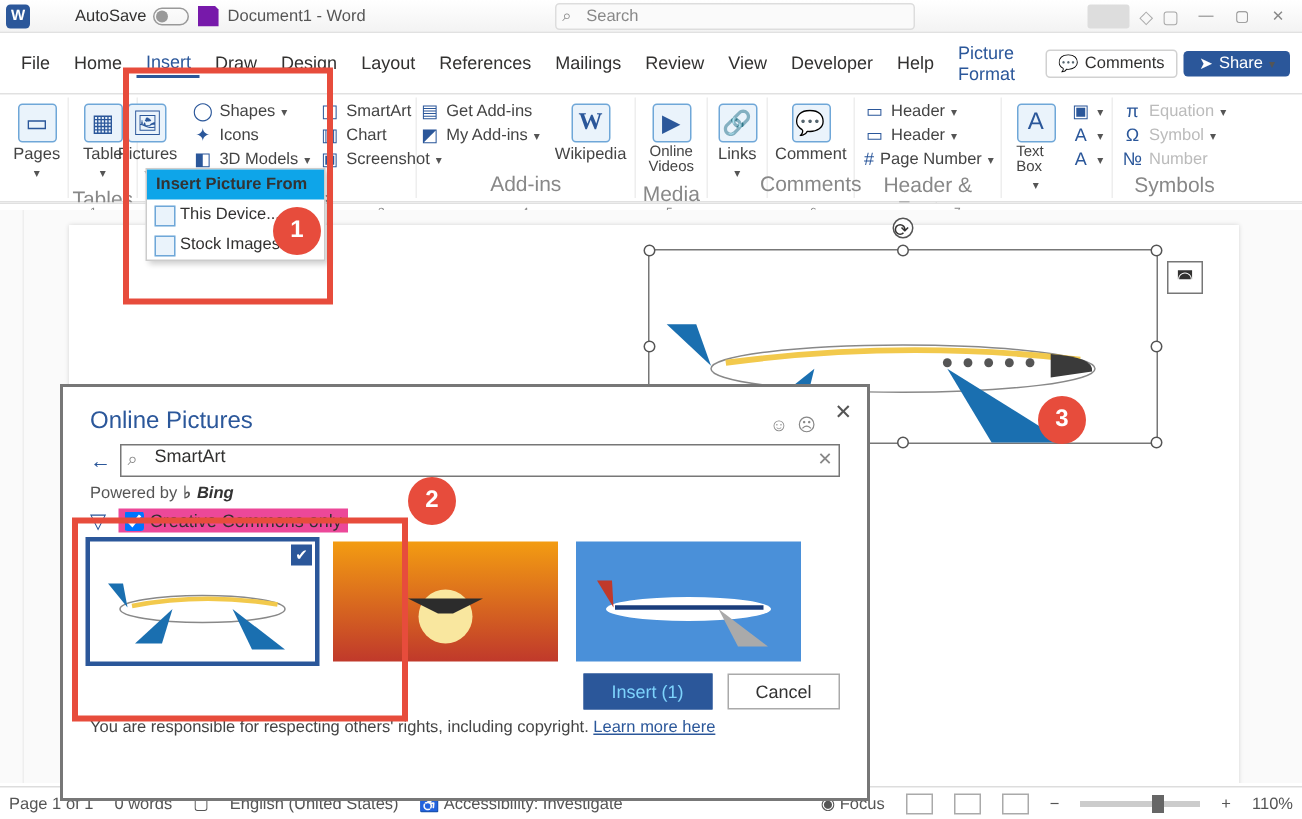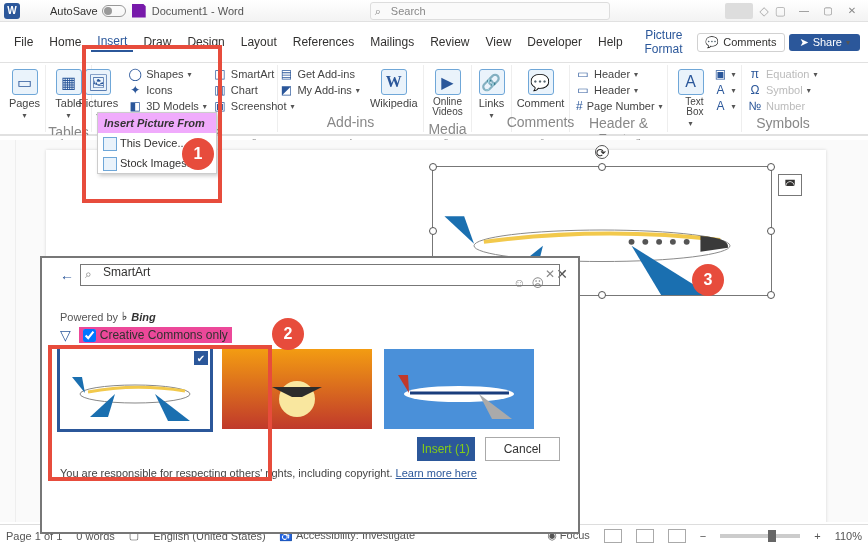--- a/index.html
+++ b/index.html
@@ -18,21 +18,21 @@
 .title-spacer { flex:1; }
 .win-avatar { width:28px; height:16px; background:#ddd; border-radius:2px; }
 .win-btns { display:flex; gap:0; }
 .win-btn { width:24px; height:20px; display:flex; align-items:center; justify-content:center; color:#888; font-size:10px; }
 .win-label { color:#aaa; font-size:12px; }
 
 
 .menu-row { display:flex; align-items:center; gap:4px; padding: 4px 8px; border-bottom:1px solid #e1e1e1; font-size:12px; }
 .menu-tab { padding: 2px 6px; color:#323130; cursor:pointer; }
 .menu-tab.active { color:#2b579a; border-bottom:2px solid #2b579a; padding-bottom:2px; }
-.menu-tab.context { color:#2b579a;text-align:right; }
+.menu-tab.context { color:#2b579a; }
 .menu-spacer { flex:1; }
 .comments-btn { border:1px solid #d1d1d1; border-radius:3px; padding:2px 8px; display:flex; gap:4px; align-items:center; font-size:11px; }
 .share-btn { background:#2b579a; color:#fff; border-radius:3px; padding:2px 10px; display:flex; gap:4px; align-items:center; font-size:11px; }
 
 
 .ribbon { height: 72px; border-bottom:1px solid #e1e1e1; display:flex; align-items:stretch; padding:2px 4px; font-size:11px; color:#444; position:relative; }
 .ribbon-group { border-right:1px solid #eee; padding: 2px 6px; display:flex; flex-direction:column; align-items:center; justify-content:space-between; }
 .group-label { color:#888; font-size:14px; text-align:center; padding-top:2px; }
 .big-btn { display:flex; flex-direction:column; align-items:center; gap:2px; padding:2px 4px; }
 .big-btn .ic { width:26px; height:26px; border:1px solid #6fa7d8; border-radius:3px; background:#eaf3fb; display:flex; align-items:center; justify-content:center; font-size:16px; color:#2b579a; }
@@ -42,21 +42,21 @@
 .small-item { display:flex; align-items:center; gap:4px; white-space:nowrap; }
 .small-item .ic { width:14px; height:14px; display:flex; align-items:center; justify-content:center; font-size:12px; color:#2b579a; }
 .caret-sm { font-size:8px; color:#555; }
 
 
 .red-box { position:absolute; border:4px solid #e74c3c; z-index:200; pointer-events:none; }
 .step-badge { position:absolute; width:32px; height:32px; border-radius:50%; background:#e74c3c; color:#fff; display:flex; align-items:center; justify-content:center; font-size:16px; font-weight:bold; z-index:210; }
 
 
 .pic-dropdown { position:absolute; top:112px; left:97px; width:120px; background:#fff; border:1px solid #ccc; box-shadow:2px 2px 4px rgba(0,0,0,0.2); font-size:11px; z-index:150; }
-.pic-dropdown .hdr { padding:4px 6px; font-weight:bold; background:#f0abfc; color:#333;font-style:italic; }
+.pic-dropdown .hdr { padding:4px 6px; font-weight:bold; background:#0ea5e9; color:#333; }
 .pic-dropdown .item { padding:4px 6px 4px 22px; position:relative; }
 .pic-dropdown .item::before { content:''; position:absolute; left:5px; top:4px; width:12px; height:12px; border:1px solid #6fa7d8; background:#eaf3fb; }
 
 
 .ruler { height:16px; background:#fff; position:relative; border-top:1px solid #e1e1e1; border-bottom:1px solid #eee; }
 .vruler { width:16px; background:#fafafa; position:absolute; top:140px; bottom:24px; left:0; border-right:1px solid #eee; }
 .doc-area { position:absolute; top:140px; left:16px; right:0; bottom:24px; background:#fafafa; overflow:hidden; }
 .page { position:absolute; top:10px; left:30px; width:780px; height:380px; background:#fff; box-shadow:0 0 3px rgba(0,0,0,0.15); }
 .selected-img { position:absolute; top:26px; left:416px; width:340px; height:130px; border:1px solid #777; }
 .handle { position:absolute; width:8px; height:8px; border:1px solid #555; background:#fff; border-radius:50%; }
@@ -70,33 +70,33 @@
 .dlg-border { position:absolute; top:256px; left:40px; width:540px; height:278px; border:2px solid #777; background:#fff; z-index:180; }
 .dlg { position:absolute; inset:4px; background:#fff; font-size:12px; }
 .dlg-close { position:absolute; top:4px; right:6px; font-size:14px; color:#555; }
 .dlg-title { color:#2b579a; font-size:16px; padding:10px 14px 4px; }
 .dlg-emoji { position:absolute; top:14px; right:30px; display:flex; gap:6px; color:#888; }
 .dlg-row { display:flex; align-items:center; gap:6px; padding:2px 14px; }
 .dlg-back { color:#2b579a; font-size:14px; }
 .dlg-search { flex:1; border:1px solid #777; height:22px; padding:0 22px 0 22px; position:relative; font-size:12px; }
 .dlg-search .mag { position:absolute; left:4px; top:2px; color:#888; }
 .dlg-search .clr { position:absolute; right:4px; top:2px; color:#888; }
-.dlg-pwr { padding:2px 14px; font-size:11px; color:#555; display:flex; gap:4px; align-items:center;margin-top:20px; }
+.dlg-pwr { padding:2px 14px; font-size:11px; color:#555; display:flex; gap:4px; align-items:center; }
 .bing { font-weight:bold; font-style:italic; color:#333; }
 .dlg-filter-row { display:flex; align-items:center; gap:8px; padding:2px 14px 6px; }
 .filter-ic { color:#2b579a; font-size:14px; }
 .cc-wrap { display:flex; align-items:center; gap:4px; background:#ec4899; padding:1px 4px; }
 .cc-wrap input { margin:0; }
 .thumbs { display:flex; gap:12px; padding:0 14px; }
 .thumb { width:150px; height:80px; position:relative; }
 .thumb.sel { outline:3px solid #2b579a; }
 .thumb.sel::after { content:'✔'; position:absolute; top:2px; right:2px; width:14px; height:14px; background:#2b579a; color:#fff; font-size:10px; display:flex; align-items:center; justify-content:center; }
 .thumb svg { width:100%; height:100%; display:block; }
 .dlg-btns { display:flex; gap:10px; justify-content:flex-end; padding:8px 14px 0; }
-.btn-primary { background:#2b579a; color:#84cc16; padding:4px 4px; border:1px solid #2b579a; font-size:12px; }
+.btn-primary { background:#2b579a; color:#7dd3fc; padding:4px 18px; border:1px solid #2b579a; font-size:12px; }
 .btn-cancel { background:#fff; color:#333; padding:4px 18px; border:1px solid #aaa; font-size:12px; }
 .dlg-foot { padding:6px 14px; font-size:11px; color:#444; }
 .dlg-foot a { color:#2b579a; text-decoration:underline; }
 
 
 .status { position:absolute; bottom:0; left:0; right:0; height:22px; border-top:1px solid #ddd; background:#fff; display:flex; align-items:center; padding:0 6px; font-size:11px; color:#555; gap:14px; }
 .status .sp { flex:1; }
 .zoom-slider { width:80px; height:4px; background:#ccc; position:relative; }
 .zoom-slider::after { content:''; position:absolute; width:8px; height:12px; background:#666; top:-4px; left:60%; }
 .view-ic { width:18px; height:14px; border:1px solid #aaa; display:inline-block; }
@@ -271,21 +271,21 @@
           <span>Page Number</span>
           <span class="caret-sm">▾</span>
         </div>
     </div>
     <div class="group-label">Header &amp; Footer</div>
   </div>
   <div class="ribbon-group" style="width:74px">
     <div class="grp-cols">
       <div class="big-btn">
           <div class="ic">A</div>
-          <span style="font-size:10px;text-align:right;line-height:10px">Text Box</span>
+          <span style="font-size:10px;text-align:left;line-height:10px">Text Box</span>
           <span class="caret">▾</span>
         </div>
       <div class="col">
         <div class="small-item">
             <span class="ic">▣</span>
             <span class="caret-sm">▾</span>
           </div>
         <div class="small-item">
             <span class="ic">A</span>
             <span class="caret-sm">▾</span>
@@ -365,20 +365,21 @@
     </svg>
   </div>
   <div class="layout-btn">
       <span>◚</span>
     </div>
 </div>
 
 <div class="dlg-border">
   <div class="dlg">
     <div class="dlg-close">✕</div>
+    <div class="dlg-title">Online Pictures</div>
     <div class="dlg-emoji">
         <span>☺</span>
         <span>☹</span>
       </div>
     <div class="dlg-row">
       <span class="dlg-back">←</span>
       <div class="dlg-search">
         <span class="mag">⌕</span>
         <span>SmartArt</span>
         <span class="clr">✕</span>

